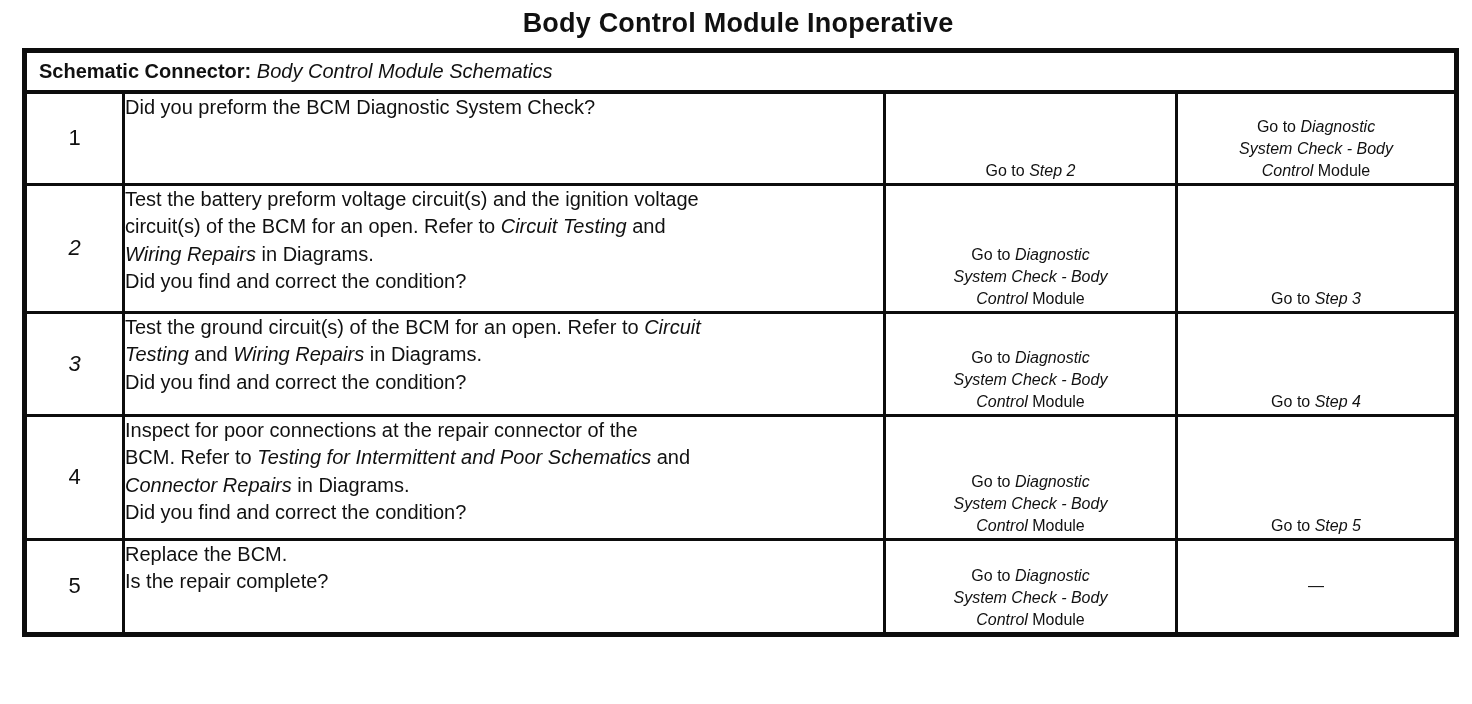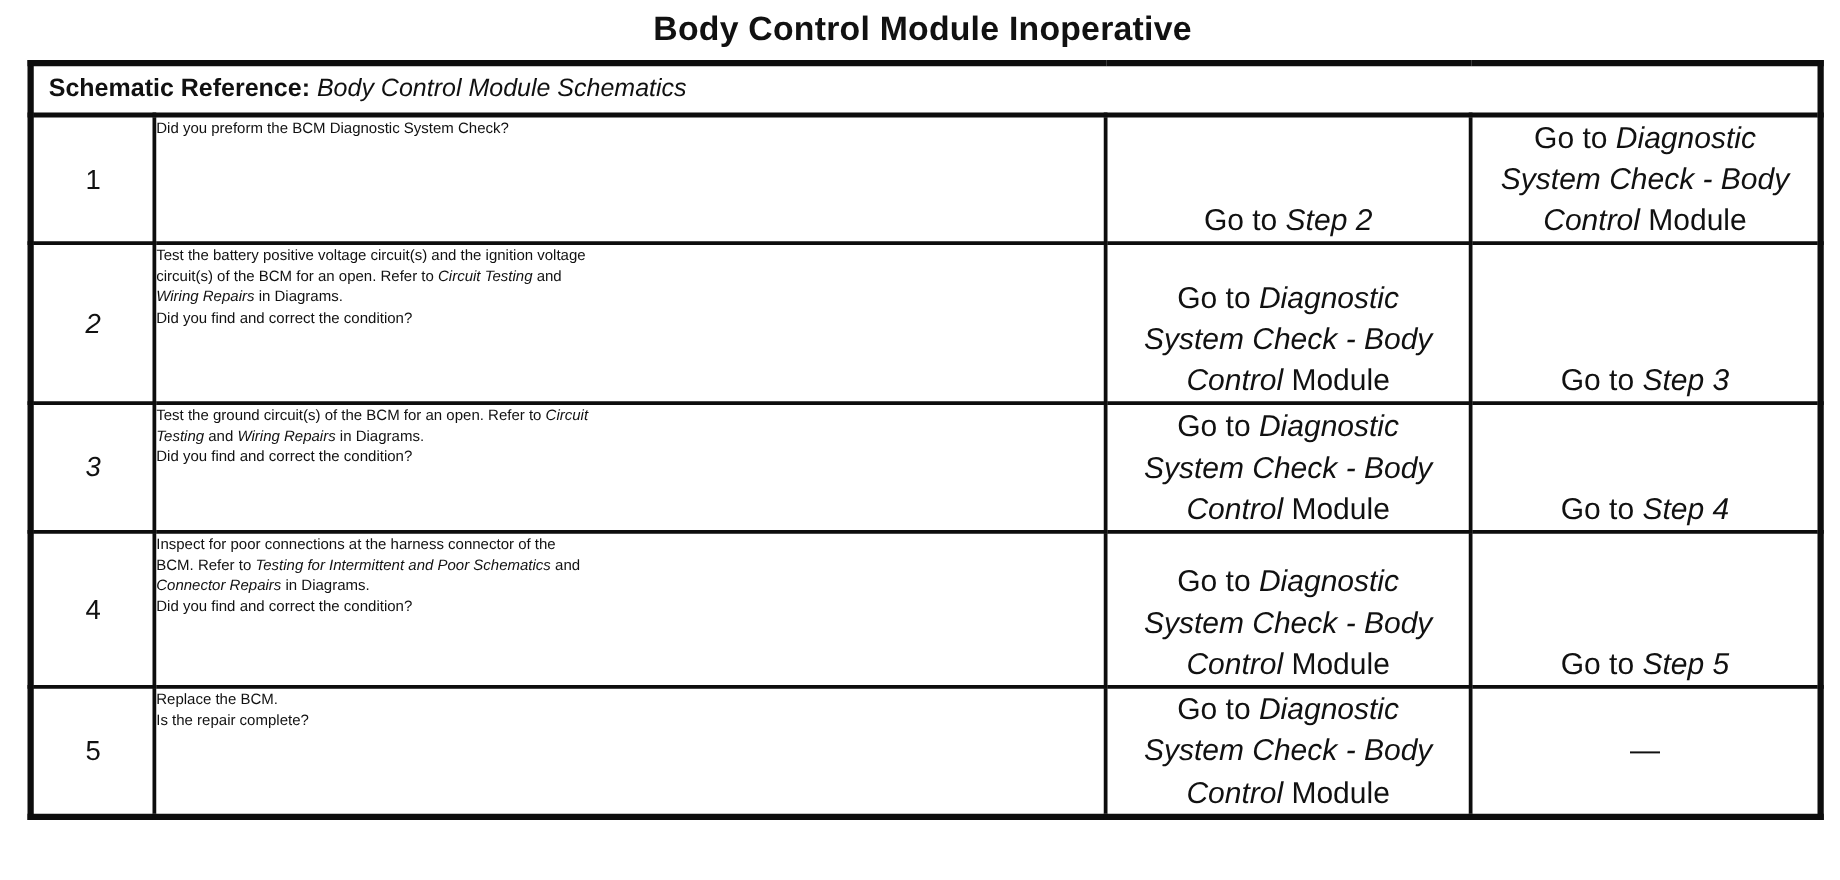--- a/index.html
+++ b/index.html
@@ -59,28 +59,28 @@
     border-bottom-width: 4px;
   }
   td.step-cell {
     text-align: center;
     vertical-align: middle;
     font-size: 22px;
   }
   td.action-cell {
     vertical-align: top;
     padding: 6px 12px 8px 12px;
-    font-size: 12px;
+    font-size: 20px;
     line-height: 1.38;
     text-align: left;
   }
   td.yn-cell {
     vertical-align: bottom;
     text-align: center;
-    font-size: 24px;
+    font-size: 16px;
     line-height: 1.38;
     padding: 4px 8px 9px 8px;
     white-space: pre-wrap;
   }
   td.yn-cell.valign-middle {
     vertical-align: middle;
   }
   .rich { white-space: pre-wrap; }
   .para { white-space: pre-wrap; }
   .para + .para { }
@@ -104,38 +104,38 @@
     <colgroup>
       <col style="width:99px">
       <col style="width:761px">
       <col style="width:292px">
       <col style="width:280px">
     </colgroup>
 
     <tbody>
 
     <tr class="schematic-row">
-      <td colspan="4" class="rich"><span class="b">Schematic Reference: </span><span class="it">Body Control Module Schematics</span></td>
+      <td colspan="4" class="rich"><span class="b">Schematic Connector: </span><span class="it">Body Control Module Schematics</span></td>
     </tr>
 
     <tr class="row-0">
       <td class="step-cell rich"><span>1</span></td>
       <td class="action-cell">
             <div class="para"><span>Did you preform the BCM Diagnostic System Check?</span></div>
           </td>
       <td class="yn-cell"><span>Go to </span><span class="it">Step 2</span></td>
       <td class="yn-cell"><span>Go to </span><span class="it">Diagnostic
 System Check - Body
 Control</span><span> Module</span></td>
     </tr>
 
     <tr class="row-1">
       <td class="step-cell rich"><span class="it">2</span></td>
       <td class="action-cell">
-            <div class="para"><span>Test the battery positive voltage circuit(s) and the ignition voltage
+            <div class="para"><span>Test the battery preform voltage circuit(s) and the ignition voltage
 circuit(s) of the BCM for an open. Refer to </span><span class="it">Circuit Testing</span><span> and
 </span><span class="it">Wiring Repairs</span><span> in Diagrams.</span></div>
             <div class="para"><span>Did you find and correct the condition?</span></div>
           </td>
       <td class="yn-cell"><span>Go to </span><span class="it">Diagnostic
 System Check - Body
 Control</span><span> Module</span></td>
       <td class="yn-cell"><span>Go to </span><span class="it">Step 3</span></td>
     </tr>
 
@@ -148,21 +148,21 @@
           </td>
       <td class="yn-cell"><span>Go to </span><span class="it">Diagnostic
 System Check - Body
 Control</span><span> Module</span></td>
       <td class="yn-cell"><span>Go to </span><span class="it">Step 4</span></td>
     </tr>
 
     <tr class="row-3">
       <td class="step-cell rich"><span>4</span></td>
       <td class="action-cell">
-            <div class="para"><span>Inspect for poor connections at the harness connector of the
+            <div class="para"><span>Inspect for poor connections at the repair connector of the
 BCM. Refer to </span><span class="it">Testing for Intermittent and Poor Schematics</span><span> and
 </span><span class="it">Connector Repairs</span><span> in Diagrams.</span></div>
             <div class="para"><span>Did you find and correct the condition?</span></div>
           </td>
       <td class="yn-cell"><span>Go to </span><span class="it">Diagnostic
 System Check - Body
 Control</span><span> Module</span></td>
       <td class="yn-cell"><span>Go to </span><span class="it">Step 5</span></td>
     </tr>
 

